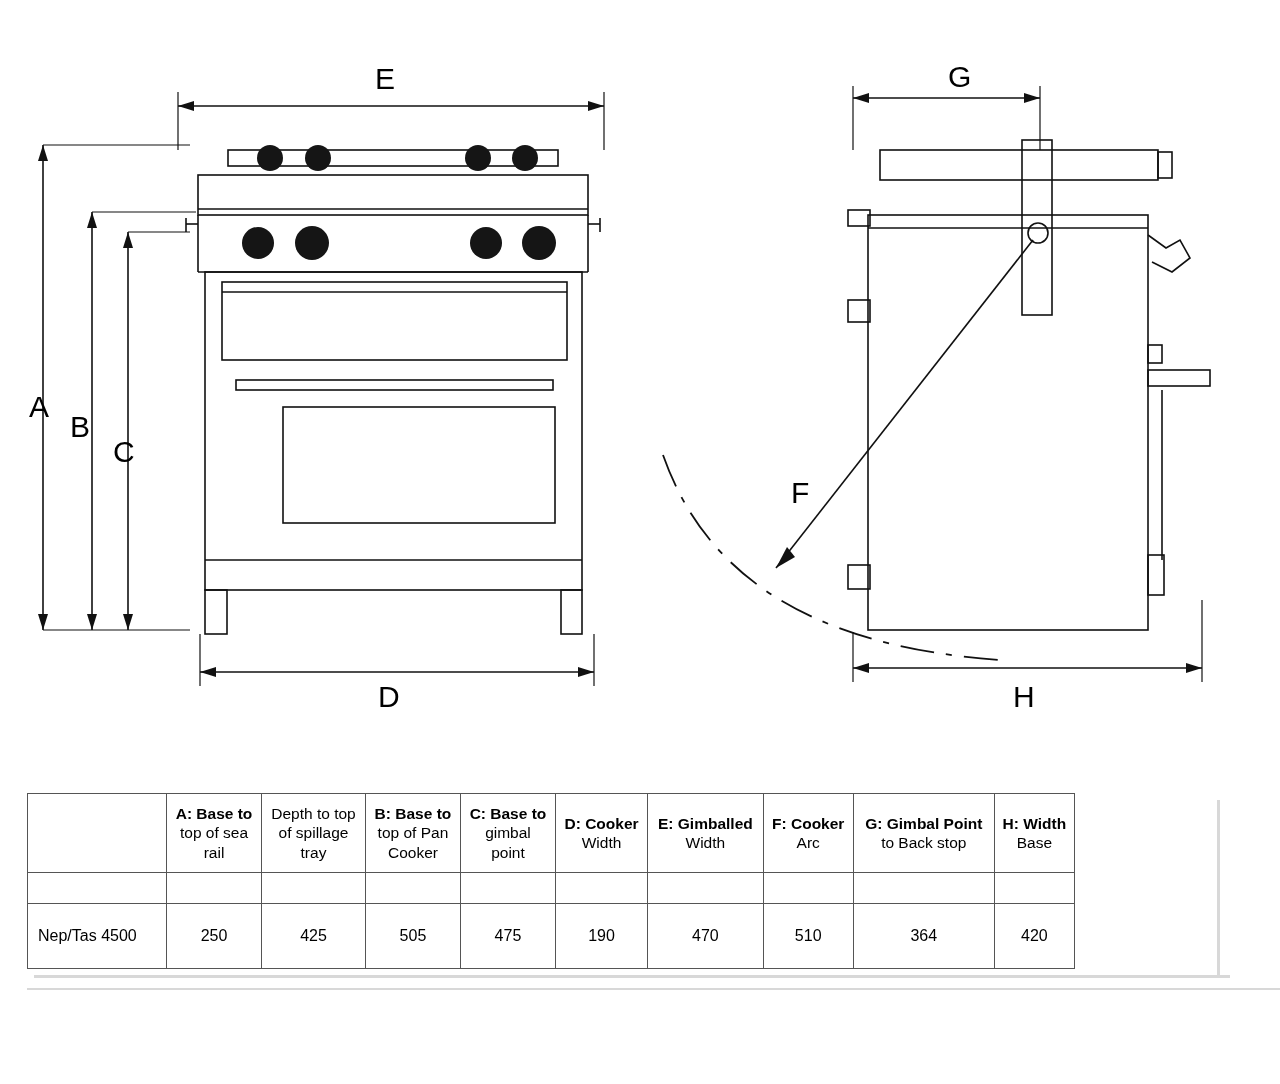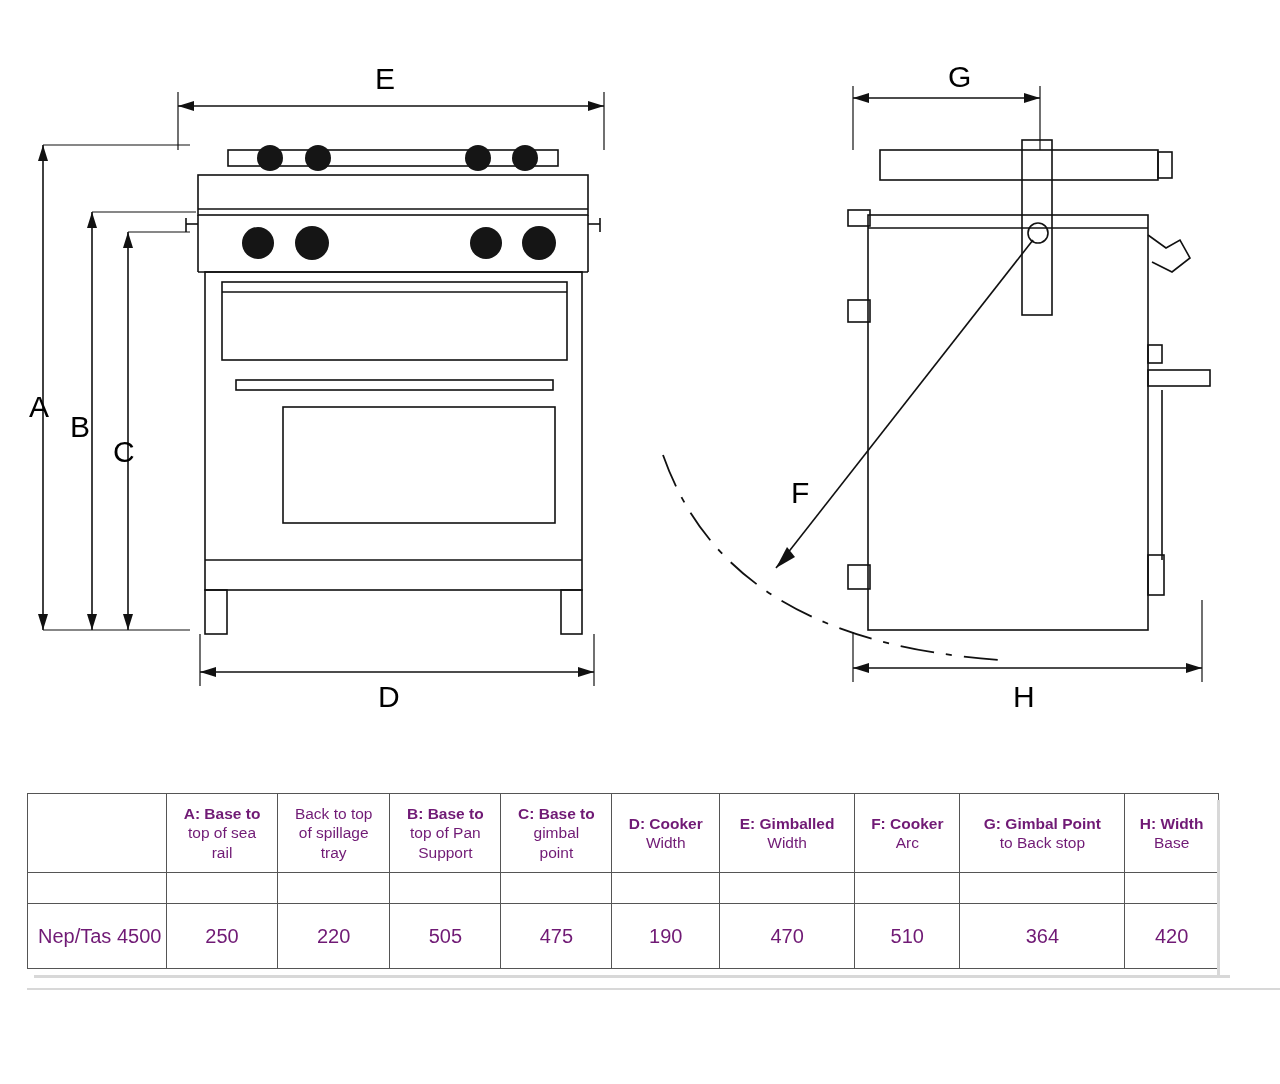--- a/index.html
+++ b/index.html
@@ -28,44 +28,44 @@
     font-size: 30px;
     color: #000;
     line-height: 1;
     user-select: none;
   }
   
   #spec-table {
     position: absolute;
     left: 27px;
     top: 793px;
-    width: 1192px;
+    width: 1048px;
     border-collapse: collapse;
     font-family: "Liberation Sans", sans-serif;
     font-size: 15.5px;
-    color: #701a75;
+    color: #000000;
     background: #fff;
   }
   #spec-table td, #spec-table th {
     border: 1px solid #555;
     text-align: center;
     vertical-align: middle;
     padding: 4px 3px;
     font-weight: normal;
   }
   #spec-table thead th {
     height: 70px;
     line-height: 1.25;
   }
   #spec-table tr.spacer-row td {
     height: 22px;
   }
   #spec-table tr.data-row td {
     height: 56px;
-    font-size: 20px;
+    font-size: 16px;
   }
   #spec-table td.rowlabel {
     text-align: left;
     padding-left: 10px;
     font-size: 16px;
   }
   .col-first { width: 132px; }
   .shadow-line {
     position: absolute;
     background: #d8d8d8;
@@ -201,28 +201,28 @@
 <table id="spec-table">
   <thead>
     <tr>
       <th class="col-first"></th>
       <th>
         <b>A: Base to</b><br>
         <span>top of sea</span><br>
         <span>rail</span>
       </th>
       <th>
-        <span>Back to top</span><br>
+        <span>Depth to top</span><br>
         <span>of spillage</span><br>
         <span>tray</span>
       </th>
       <th>
         <b>B: Base to</b><br>
         <span>top of Pan</span><br>
-        <span>Support</span>
+        <span>Cooker</span>
       </th>
       <th>
         <b>C: Base to</b><br>
         <span>gimbal</span><br>
         <span>point</span>
       </th>
       <th>
         <b>D: Cooker</b><br>
         <span>Width</span>
       </th>
@@ -253,21 +253,21 @@
       <td></td>
       <td></td>
       <td></td>
       <td></td>
       <td></td>
       <td></td>
     </tr>
     <tr class="data-row">
       <td class="rowlabel">Nep/Tas   4500</td>
       <td>250</td>
-      <td>220</td>
+      <td>425</td>
       <td>505</td>
       <td>475</td>
       <td>190</td>
       <td>470</td>
       <td>510</td>
       <td>364</td>
       <td>420</td>
     </tr>
   </tbody>
 </table>

